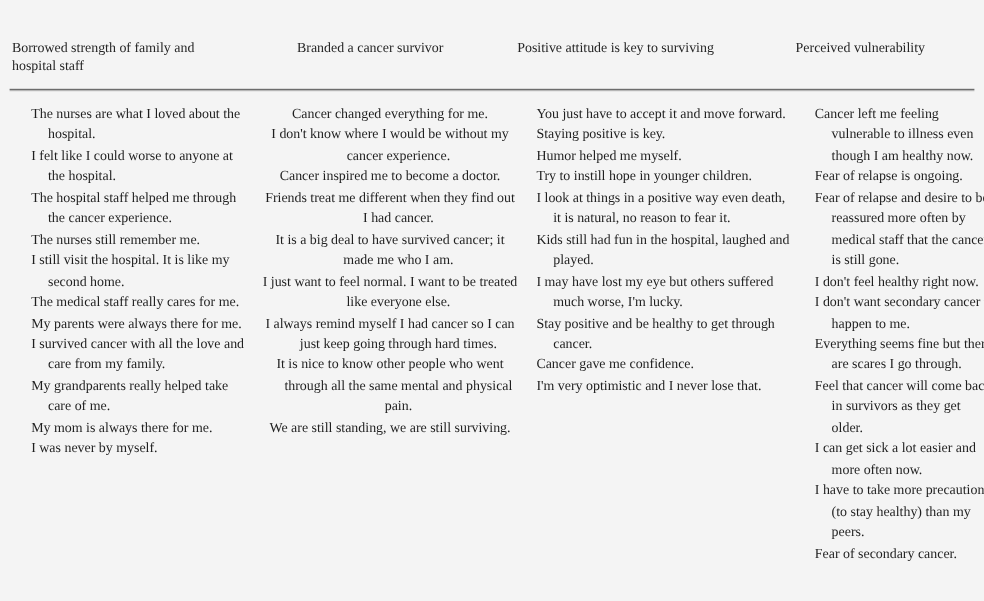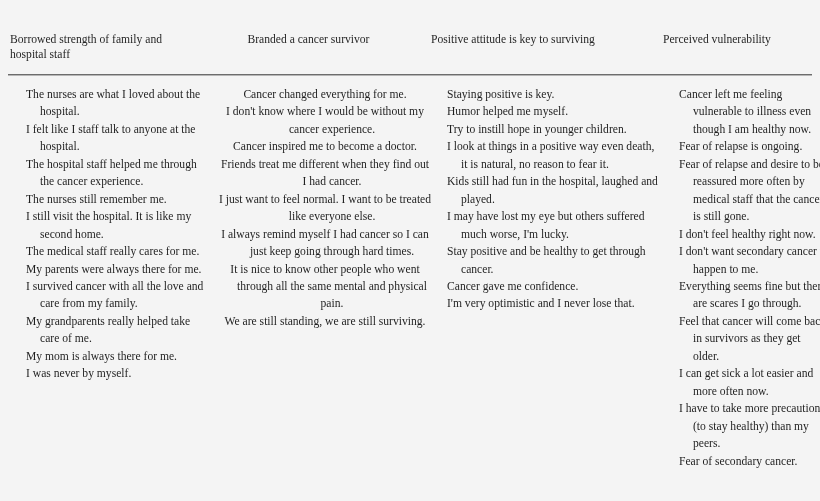--- a/index.html
+++ b/index.html
@@ -93,46 +93,48 @@
     <div class="header-cell col3">Positive attitude is key to surviving</div>
     <div class="header-cell col4">Perceived vulnerability</div>
   </div>
 
   <div class="rule" style="border-top-color: rgb(108, 108, 108);"></div>
 
   <div class="body-row">
     <div class="body-cell col1">
       <ul class="quote-list">
           <li class="quote">The nurses are what I loved about the hospital.</li>
-          <li class="quote">I felt like I staff talk to anyone at the hospital.</li>
+          <li class="quote">I felt like I could worse to anyone at the hospital.</li>
           <li class="quote">The hospital staff helped me through the cancer experience.</li>
           <li class="quote">The nurses still remember me.</li>
           <li class="quote">I still visit the hospital. It is like my second home.</li>
           <li class="quote">The medical staff really cares for me.</li>
           <li class="quote">My parents were always there for me.</li>
           <li class="quote">I survived cancer with all the love and care from my family.</li>
           <li class="quote">My grandparents really helped take care of me.</li>
           <li class="quote">My mom is always there for me.</li>
           <li class="quote">I was never by myself.</li>
         </ul>
     </div>
     <div class="body-cell col2">
       <ul class="quote-list">
           <li class="quote">Cancer changed everything for me.</li>
           <li class="quote">I don't know where I would be without my cancer experience.</li>
           <li class="quote">Cancer inspired me to become a doctor.</li>
           <li class="quote">Friends treat me different when they find out I had cancer.</li>
+          <li class="quote">It is a big deal to have survived cancer; it made me who I am.</li>
           <li class="quote">I just want to feel normal. I want to be treated like everyone else.</li>
           <li class="quote">I always remind myself I had cancer so I can just keep going through hard times.</li>
           <li class="quote">It is nice to know other people who went through all the same mental and physical pain.</li>
           <li class="quote">We are still standing, we are still surviving.</li>
         </ul>
     </div>
     <div class="body-cell col3">
       <ul class="quote-list">
+          <li class="quote">You just have to accept it and move forward.</li>
           <li class="quote">Staying positive is key.</li>
           <li class="quote">Humor helped me myself.</li>
           <li class="quote">Try to instill hope in younger children.</li>
           <li class="quote">I look at things in a positive way even death, it is natural, no reason to fear it.</li>
           <li class="quote">Kids still had fun in the hospital, laughed and played.</li>
           <li class="quote">I may have lost my eye but others suffered much worse, I'm lucky.</li>
           <li class="quote">Stay positive and be healthy to get through cancer.</li>
           <li class="quote">Cancer gave me confidence.</li>
           <li class="quote">I'm very optimistic and I never lose that.</li>
         </ul>

